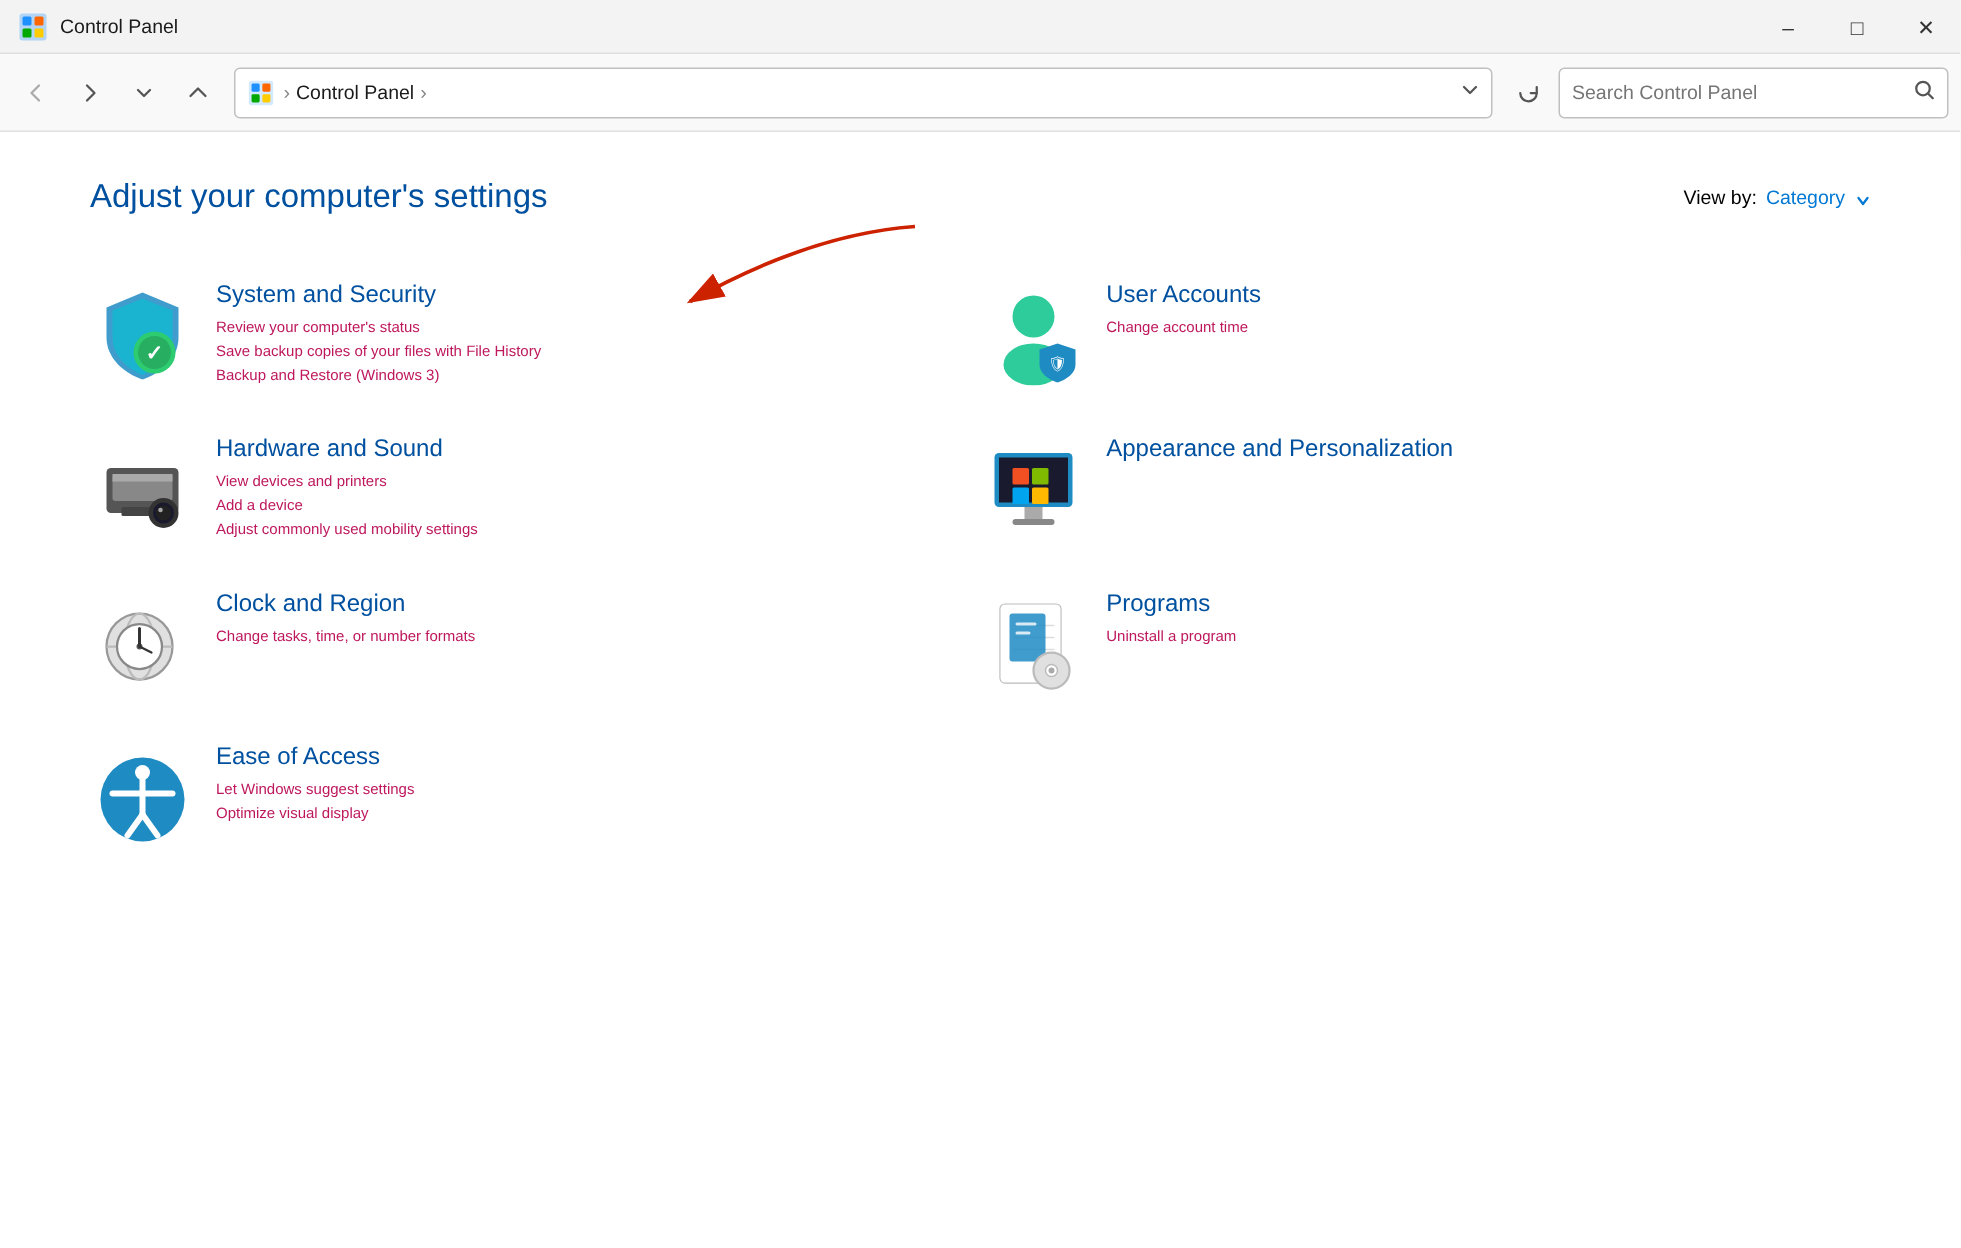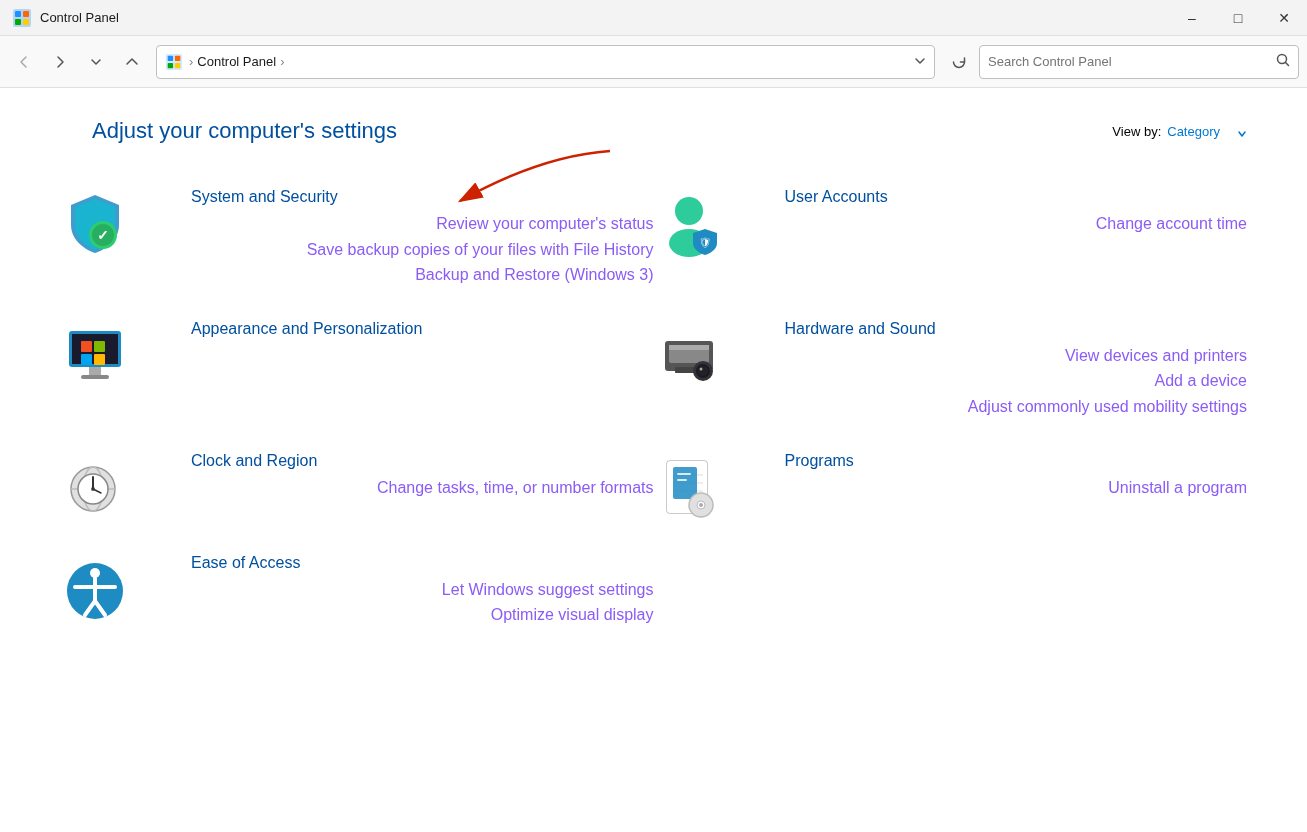--- a/index.html
+++ b/index.html
@@ -109,21 +109,21 @@
       justify-content: center;
       border-radius: 4px;
       cursor: pointer;
       color: #555;
       font-size: 14px;
       border: none;
       background: transparent;
     }
 
     .search-box {
-      width: 320px;
+      width: 260px;
       height: 34px;
       background: white;
       border: 1px solid #c0c0c0;
       border-radius: 4px;
       display: flex;
       align-items: center;
       padding: 0 8px;
       gap: 6px;
     }
     .search-input {
@@ -142,41 +142,40 @@
       padding: 30px 60px;
       height: calc(832px - 36px - 52px);
       overflow-y: auto;
     }
 
     .page-header {
       display: flex;
       align-items: center;
       justify-content: space-between;
       margin-bottom: 32px;
-      margin-left: 32px;
     }
     .page-title {
       font-size: 22px;
       color: #0050a0;
       font-weight: 400;
     }
     .viewby {
       display: flex;
       align-items: center;
       gap: 6px;
       font-size: 13px;
       color: #333;
     }
     .viewby-label { color: #000000; text-align: center; }
     .viewby-value {
       color: #0078d4;
       cursor: pointer;
       display: flex;
       align-items: flex-end;
-      gap: 17px;
+      gap: 7px;
     }
 
     
     .categories {
       display: grid;
       grid-template-columns: 1fr 1fr;
       gap: 0;
     }
 
     .category-item {
@@ -187,35 +186,34 @@
       margin-bottom: 8px;
     }
     .category-icon {
       width: 70px;
       height: 70px;
       flex-shrink: 0;
       display: flex;
       align-items: center;
       justify-content: center;
     }
-    .category-text { flex: 1; margin-left: 47px; }
+    .category-text { flex: 1; }
     .category-title {
       font-size: 16px;
       color: #0050a0;
       font-weight: 400;
       cursor: pointer;
       margin-bottom: 5px;
     }
     .category-link {
-      font-size: 16px;
-      color: #8b5cf6;
+      font-size: 10px;
+      color: #be185d;
       cursor: pointer;
       display: block;
       line-height: 1.6;
-      text-align: right;
     }
 
     
     .main-wrapper {
       position: relative;
     }
     .red-arrow {
       position: absolute;
       top: 28px;
       left: 340px;
@@ -367,57 +365,57 @@
           <div class="category-title">User Accounts</div>
           <a class="category-link">Change account time</a>
         </div>
       </div>
 
 
       <div class="category-item">
         <div class="category-icon">
           <svg width="68" height="68" viewBox="0 0 68 68">
 
+            <rect x="10" y="20" width="48" height="30" rx="3" fill="#555"></rect>
+            <rect x="14" y="24" width="40" height="18" rx="2" fill="#888"></rect>
+            <rect x="14" y="24" width="40" height="5" fill="#aaa"></rect>
+            <rect x="20" y="46" width="28" height="6" rx="1" fill="#444"></rect>
+
+            <circle cx="48" cy="50" r="10" fill="#333"></circle>
+            <circle cx="48" cy="50" r="7" fill="#1a1a2e"></circle>
+            <circle cx="48" cy="50" r="5" fill="#222"></circle>
+            <circle cx="46" cy="48" r="1.5" fill="white" opacity="0.6"></circle>
+          </svg>
+        </div>
+        <div class="category-text">
+          <div class="category-title">Hardware and Sound</div>
+          <a class="category-link">View devices and printers</a>
+          <a class="category-link">Add a device</a>
+          <a class="category-link">Adjust commonly used mobility settings</a>
+        </div>
+      </div>
+
+      <div class="category-item">
+        <div class="category-icon">
+          <svg width="68" height="68" viewBox="0 0 68 68">
+
             <rect x="8" y="10" width="52" height="36" rx="3" fill="#1e8bc3"></rect>
             <rect x="11" y="13" width="46" height="30" fill="#1a1a2e"></rect>
 
             <rect x="20" y="20" width="11" height="11" rx="1" fill="#f25022"></rect>
             <rect x="33" y="20" width="11" height="11" rx="1" fill="#7fba00"></rect>
             <rect x="20" y="33" width="11" height="11" rx="1" fill="#00a4ef"></rect>
             <rect x="33" y="33" width="11" height="11" rx="1" fill="#ffb900"></rect>
 
             <rect x="28" y="46" width="12" height="8" fill="#aaa"></rect>
             <rect x="20" y="54" width="28" height="4" rx="2" fill="#888"></rect>
           </svg>
         </div>
         <div class="category-text">
           <div class="category-title">Appearance and Personalization</div>
-        </div>
-      </div>
-
-      <div class="category-item">
-        <div class="category-icon">
-          <svg width="68" height="68" viewBox="0 0 68 68">
-
-            <rect x="10" y="20" width="48" height="30" rx="3" fill="#555"></rect>
-            <rect x="14" y="24" width="40" height="18" rx="2" fill="#888"></rect>
-            <rect x="14" y="24" width="40" height="5" fill="#aaa"></rect>
-            <rect x="20" y="46" width="28" height="6" rx="1" fill="#444"></rect>
-
-            <circle cx="48" cy="50" r="10" fill="#333"></circle>
-            <circle cx="48" cy="50" r="7" fill="#1a1a2e"></circle>
-            <circle cx="48" cy="50" r="5" fill="#222"></circle>
-            <circle cx="46" cy="48" r="1.5" fill="white" opacity="0.6"></circle>
-          </svg>
-        </div>
-        <div class="category-text">
-          <div class="category-title">Hardware and Sound</div>
-          <a class="category-link">View devices and printers</a>
-          <a class="category-link">Add a device</a>
-          <a class="category-link">Adjust commonly used mobility settings</a>
         </div>
       </div>
 
       <div class="category-item">
         <div class="category-icon">
           <svg width="68" height="68" viewBox="0 0 68 68">
 
             <circle cx="32" cy="36" r="22" fill="#e0e0e0"></circle>
             <circle cx="32" cy="36" r="22" fill="none" stroke="#999" stroke-width="1.5"></circle>
             <ellipse cx="32" cy="36" rx="10" ry="22" fill="none" stroke="#bbb" stroke-width="1.5"></ellipse>

